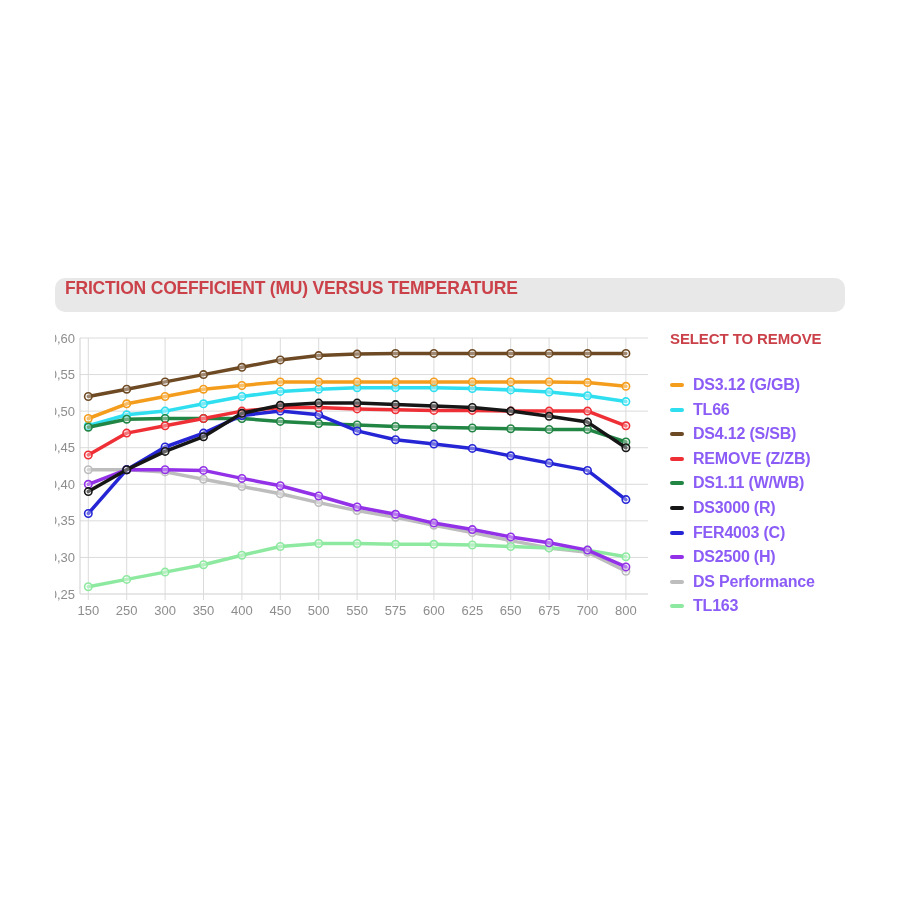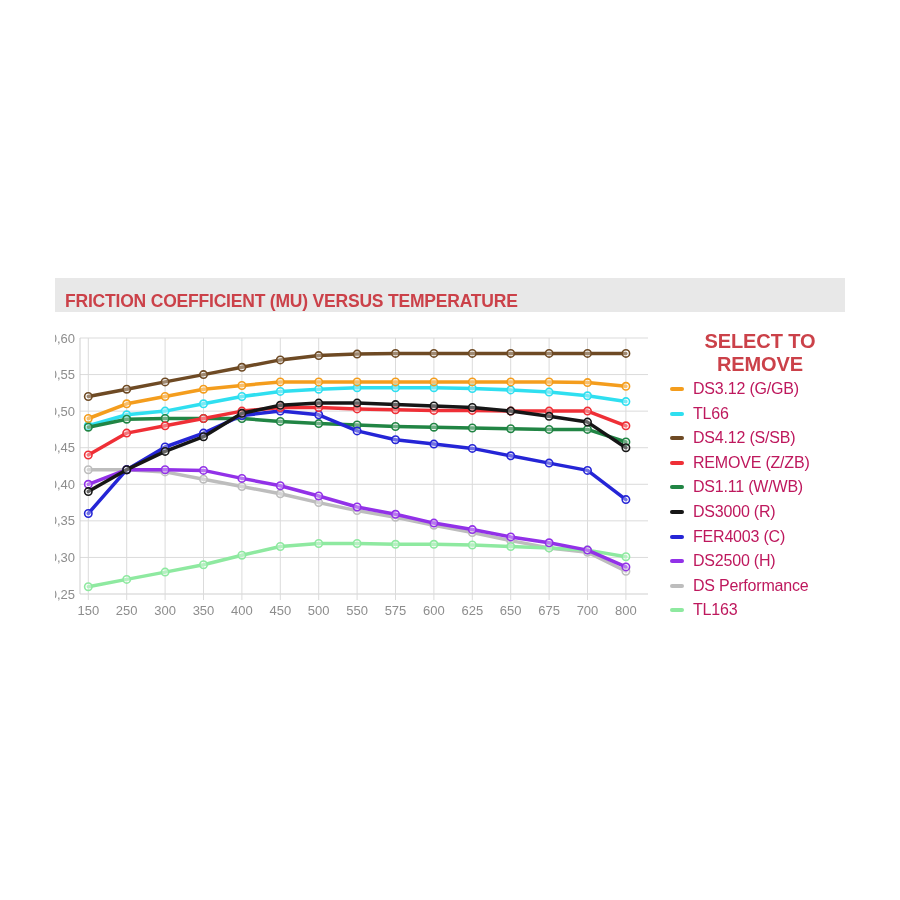--- a/index.html
+++ b/index.html
@@ -1,28 +1,28 @@
 <!DOCTYPE html>
 <html><head>
 <meta charset="utf-8">
 <style>
   html,body{margin:0;padding:0;background:#ffffff;}
   .page{position:relative;width:900px;height:900px;background:#ffffff;overflow:hidden;
         font-family:"Liberation Sans","DejaVu Sans",sans-serif;}
   .title-bar{position:absolute;left:55px;top:278px;width:790px;height:34px;
-             background:#E8E8E8;display:flex;align-items:flex-end;}
+             background:#E8E8E8;display:flex;align-items:flex-start;border-radius:10px;}
   .title-bar span{padding-left:10px;font-size:17.5px;font-weight:bold;color:#CB4149;
                   letter-spacing:-0.2px;}
   .chart-wrap{position:absolute;left:55px;top:325px;width:605px;height:295px;}
   .legend{position:absolute;left:670px;top:330px;width:180px;}
-  .legend-heading{font-size:20px;font-weight:bold;color:#CB4149;margin-bottom:5px;
-                  letter-spacing:-0.1px;text-align:center;}
+  .legend-heading{font-size:15px;font-weight:bold;color:#CB4149;margin-bottom:30px;
+                  letter-spacing:-0.1px;}
   .legend-item{display:flex;align-items:center;height:16px;margin-bottom:8.6px;cursor:pointer;}
   .legend-swatch{width:14px;height:4px;border-radius:2px;margin-right:9px;flex:0 0 14px;}
-  .legend-label{font-size:16px;font-weight:400;color:#be185d;white-space:nowrap;
+  .legend-label{font-size:16px;font-weight:700;color:#8b5cf6;white-space:nowrap;
                 letter-spacing:-0.2px;}
   svg text{font-family:"Liberation Sans","DejaVu Sans",sans-serif;font-size:13px;fill:#8D8D8D;}
 </style>
 </head>
 <body>
 
 <div class="page">
 
   <div class="title-bar" style="background: rgb(232, 232, 232);">
     <span style="color: rgb(203, 65, 73);">FRICTION COEFFICIENT (MU) VERSUS TEMPERATURE</span>

